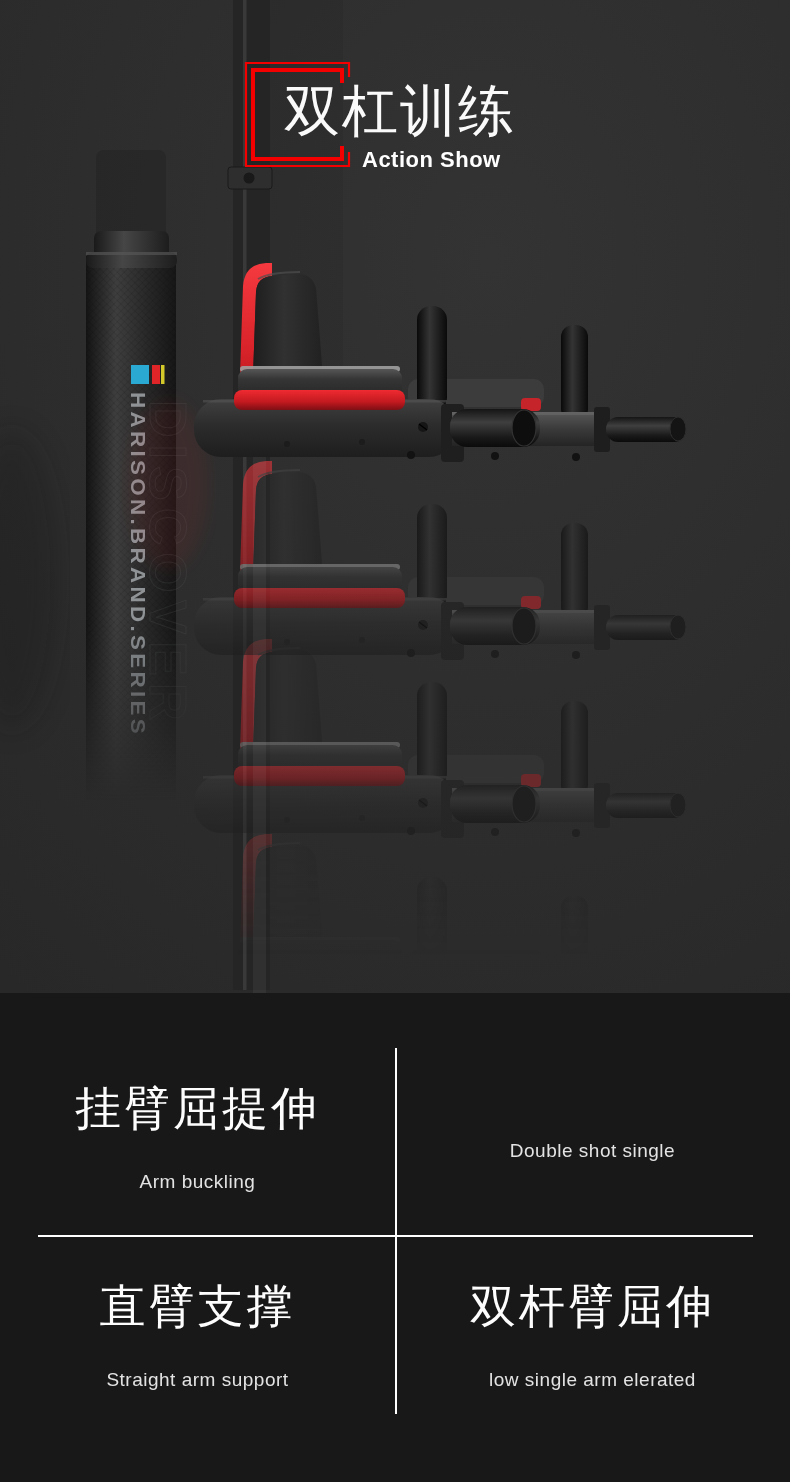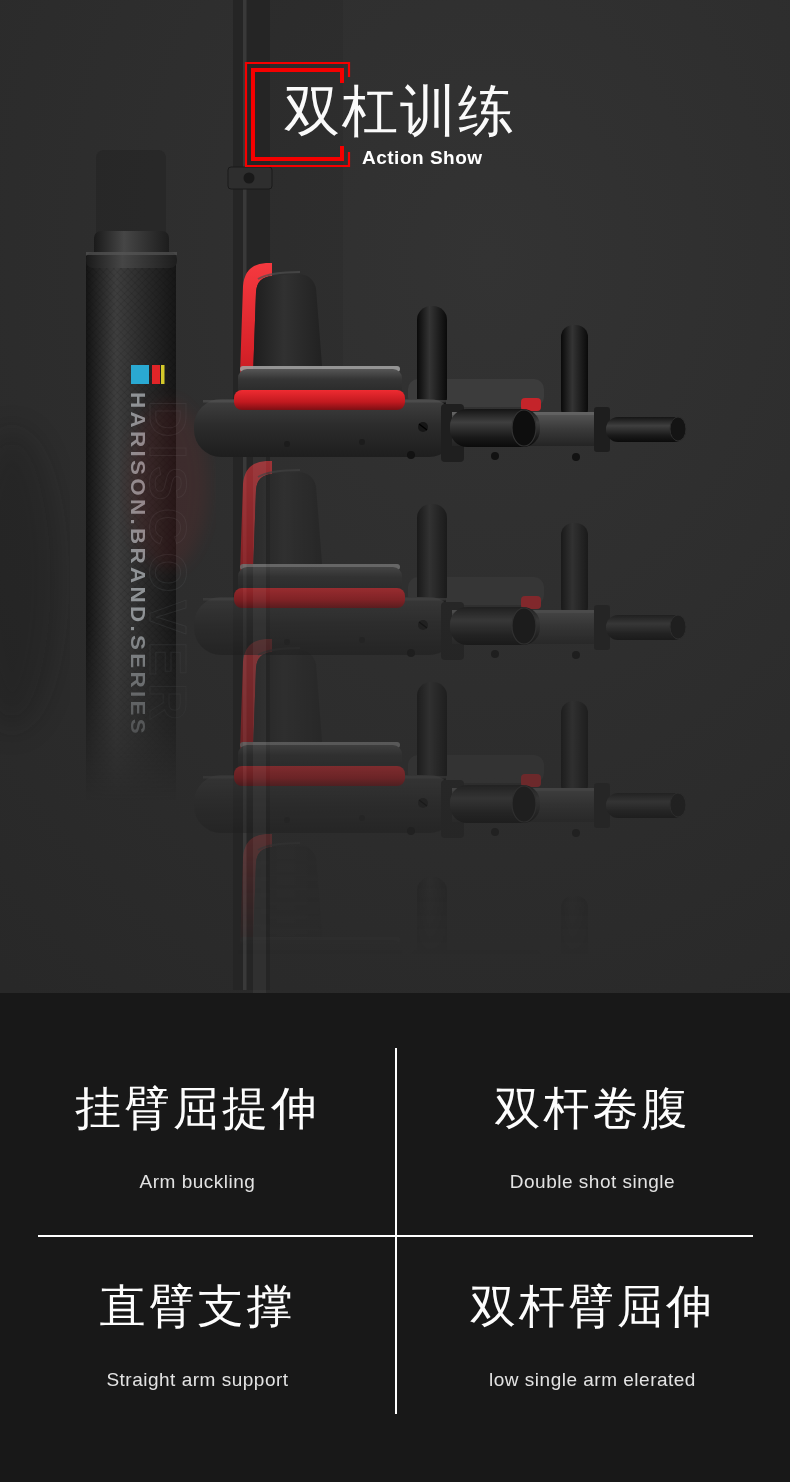--- a/index.html
+++ b/index.html
@@ -8,21 +8,21 @@
   
   .photo{position:absolute;left:0;top:0;width:790px;height:993px;background:#2d2d2d;}
   .scene{position:absolute;left:0;top:0;}
   
   .title-block{position:absolute;left:0;top:0;width:786px;height:200px;}
   .bracket{position:absolute;left:243px;top:60px;}
   .page-title{position:absolute;left:284px;top:82px;margin:0;
       font-size:56px;font-weight:300;letter-spacing:2px;color:#fafafa;line-height:1.05;
       white-space:nowrap;}
   .page-subtitle{position:absolute;left:362px;top:147px;
-      font-size:19px;font-weight:bold;color:#ffffff;letter-spacing:0.5px;}
+      font-size:22px;font-weight:bold;color:#ffffff;letter-spacing:0.5px;}
   
   .features{position:absolute;left:0;top:993px;width:790px;height:489px;background:var(--panel-bg,#181818);}
   .fgrid{position:absolute;left:0;top:0;width:790px;height:489px;
          display:grid;grid-template-columns:395px 395px;grid-template-rows:243px 246px;}
   .fcell{display:flex;flex-direction:column;align-items:center;justify-content:center;text-align:right;}
   .fcell.r1{padding-top:42px;}
   .fcell.r2{padding-bottom:52px;}
   .fcn{font-size:46px;font-weight:300;color:#fdfdfd;letter-spacing:3px;white-space:nowrap;}
   .fen{margin-top:31px;font-size:19px;color:#e3e3e3;letter-spacing:0.5px;}
   .v-divider{position:absolute;left:395px;top:55px;width:2px;height:366px;background:#ffffff;}
@@ -212,21 +212,20 @@
     </div>
   </div>
 
   <div class="features">
     <div class="fgrid">
       <div class="fcell r1">
         <div class="fcn">挂臂屈提伸</div>
         <div class="fen">Arm buckling</div>
       </div>
       <div class="fcell r1">
-        <div class="fcn">双杆卷腹</div>
         <div class="fen">Double shot single</div>
       </div>
       <div class="fcell r2">
         <div class="fcn">直臂支撑</div>
         <div class="fen">Straight arm support</div>
       </div>
       <div class="fcell r2">
         <div class="fcn">双杆臂屈伸</div>
         <div class="fen">low single arm elerated</div>
       </div>

